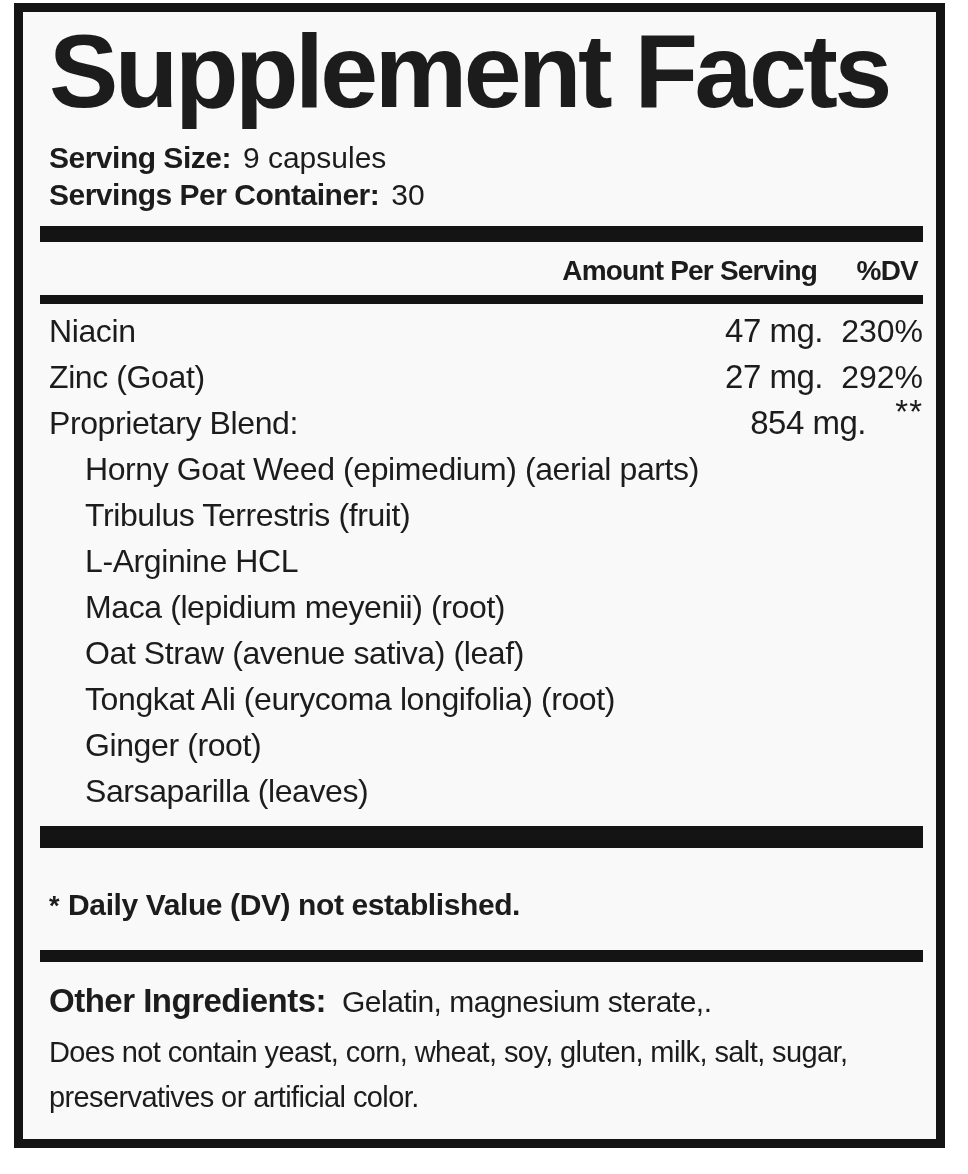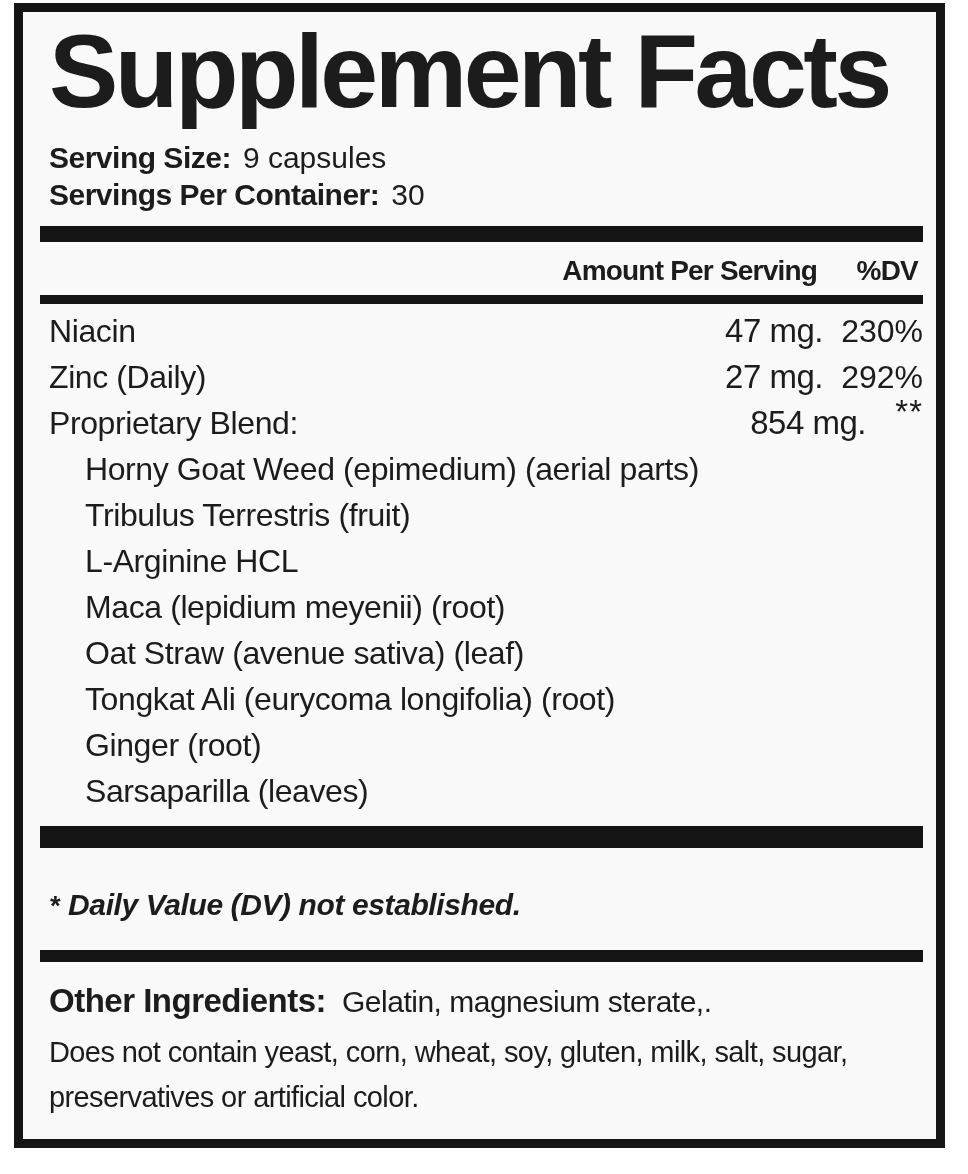--- a/index.html
+++ b/index.html
@@ -75,21 +75,20 @@
   .row .amount.shift { position:relative; left:43px; }
   .row .dv { width:100px; text-align:right; font-size:32px; white-space:nowrap; }
   .row .dv.raised { position:relative; top:-11px; font-size:33px; letter-spacing:1px; }
   .footnote {
     margin-top:39px;
     padding-left:9px;
     font-weight:bold;
     font-size:30px;
     line-height:36px;
     letter-spacing:-0.4px;
-    font-style:italic;
   }
   .footnote .star { font-size:27px; margin-right:9px; }
   .other {
     margin-top:19px;
     padding-left:9px;
     font-size:33px;
     line-height:40px;
     white-space:nowrap;
   }
   .other .lbl { font-weight:bold; letter-spacing:-0.5px; }
@@ -127,21 +126,21 @@
 
     <div class="bar bar2"></div>
 
     <div class="rows">
         <div class="row">
           <div class="name">Niacin</div>
           <div class="amount">47 mg.</div>
           <div class="dv">230%</div>
         </div>
         <div class="row">
-          <div class="name">Zinc (Daily)</div>
+          <div class="name">Zinc (Goat)</div>
           <div class="amount">27 mg.</div>
           <div class="dv">292%</div>
         </div>
         <div class="row">
           <div class="name">Proprietary Blend:</div>
           <div class="amount shift">854 mg.</div>
           <div class="dv raised">**</div>
         </div>
         <div class="row indent">
           <div class="name">Horny Goat Weed (epimedium) (aerial parts)</div>

